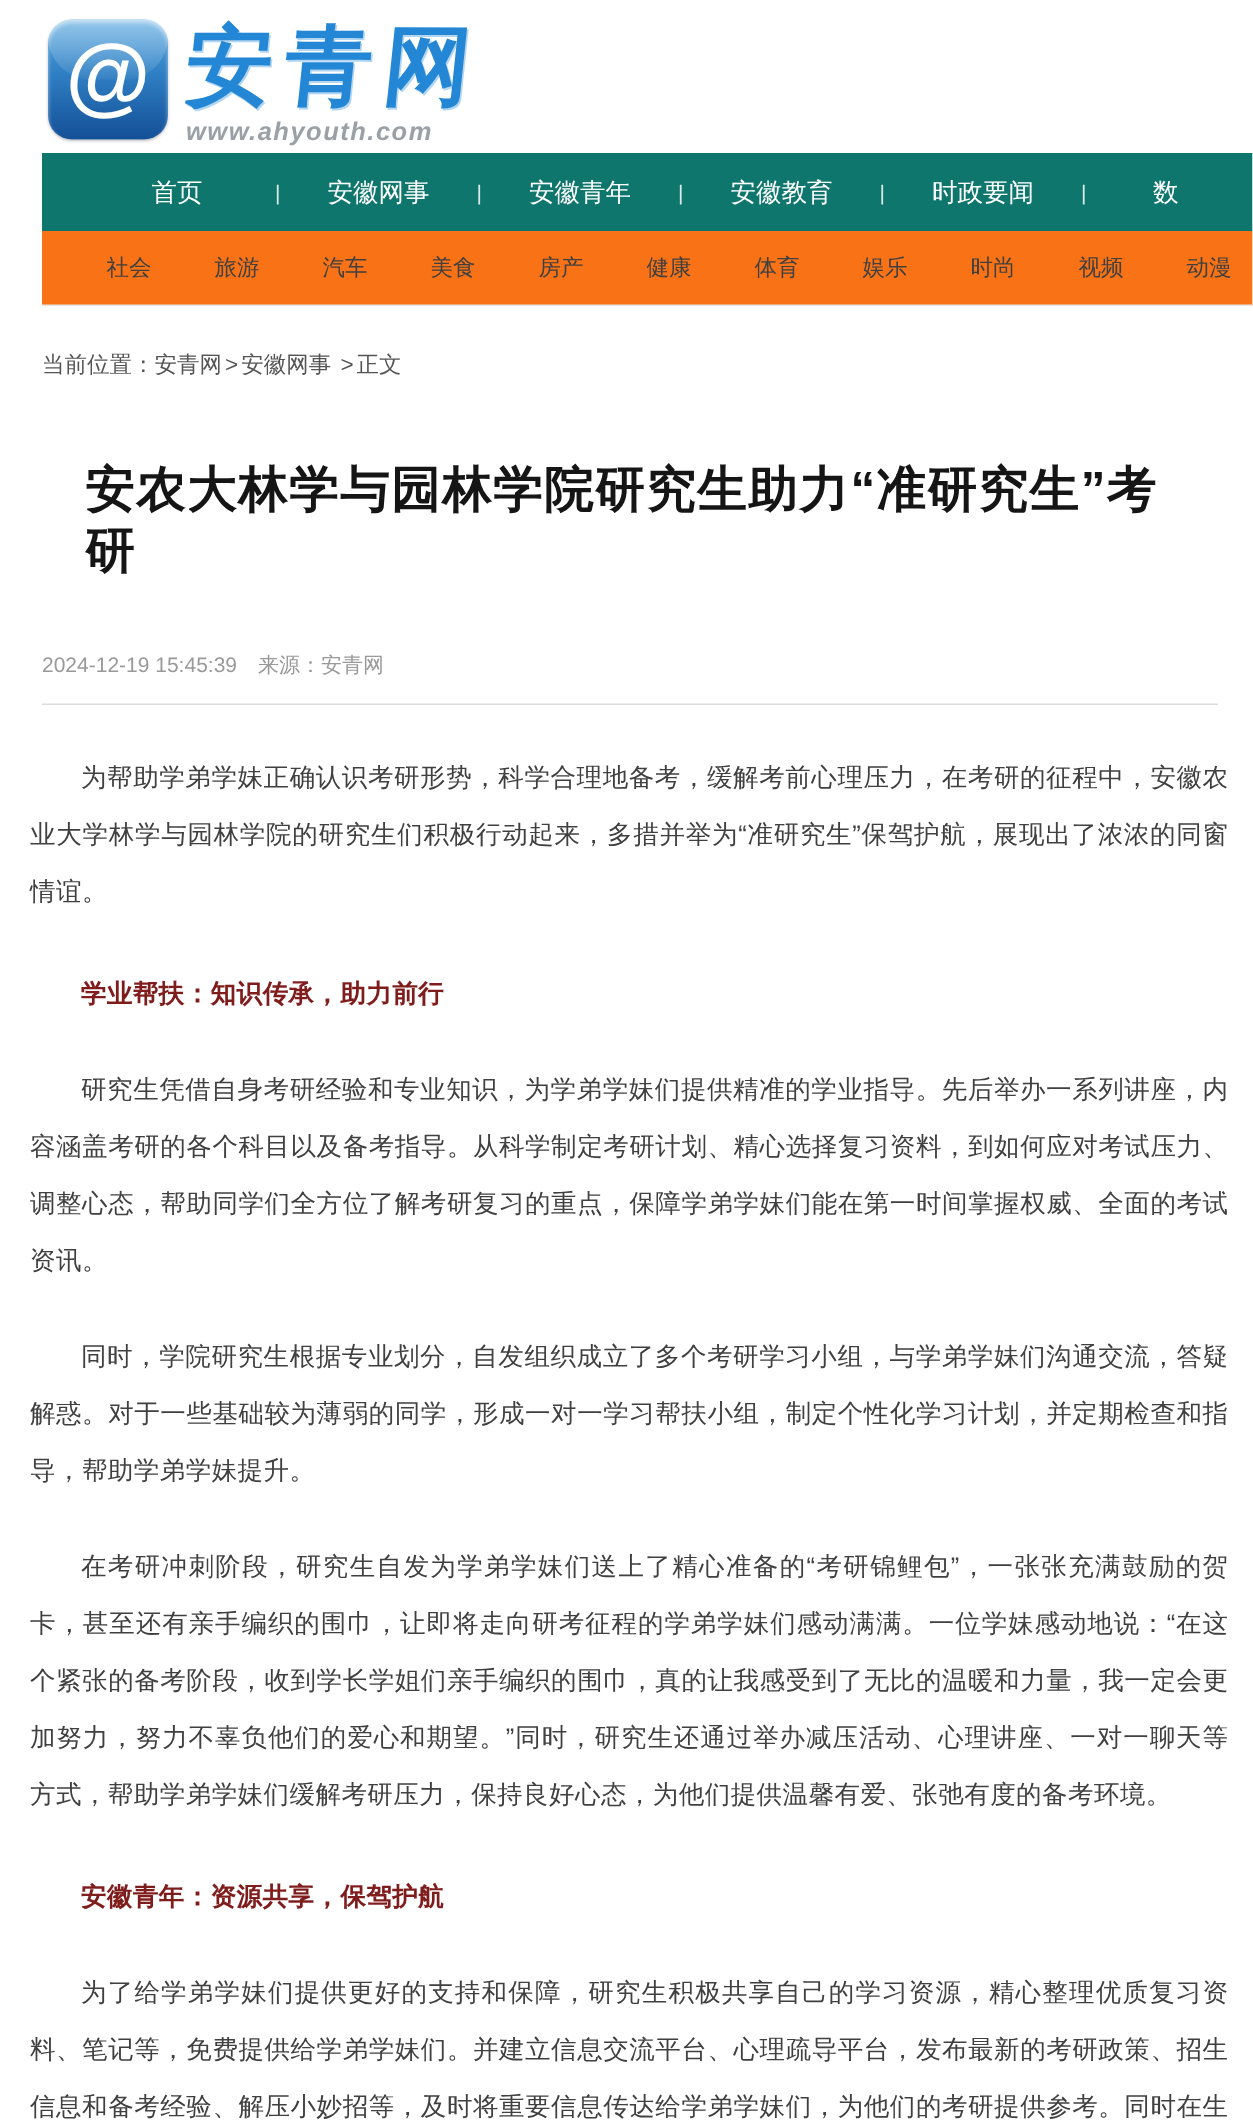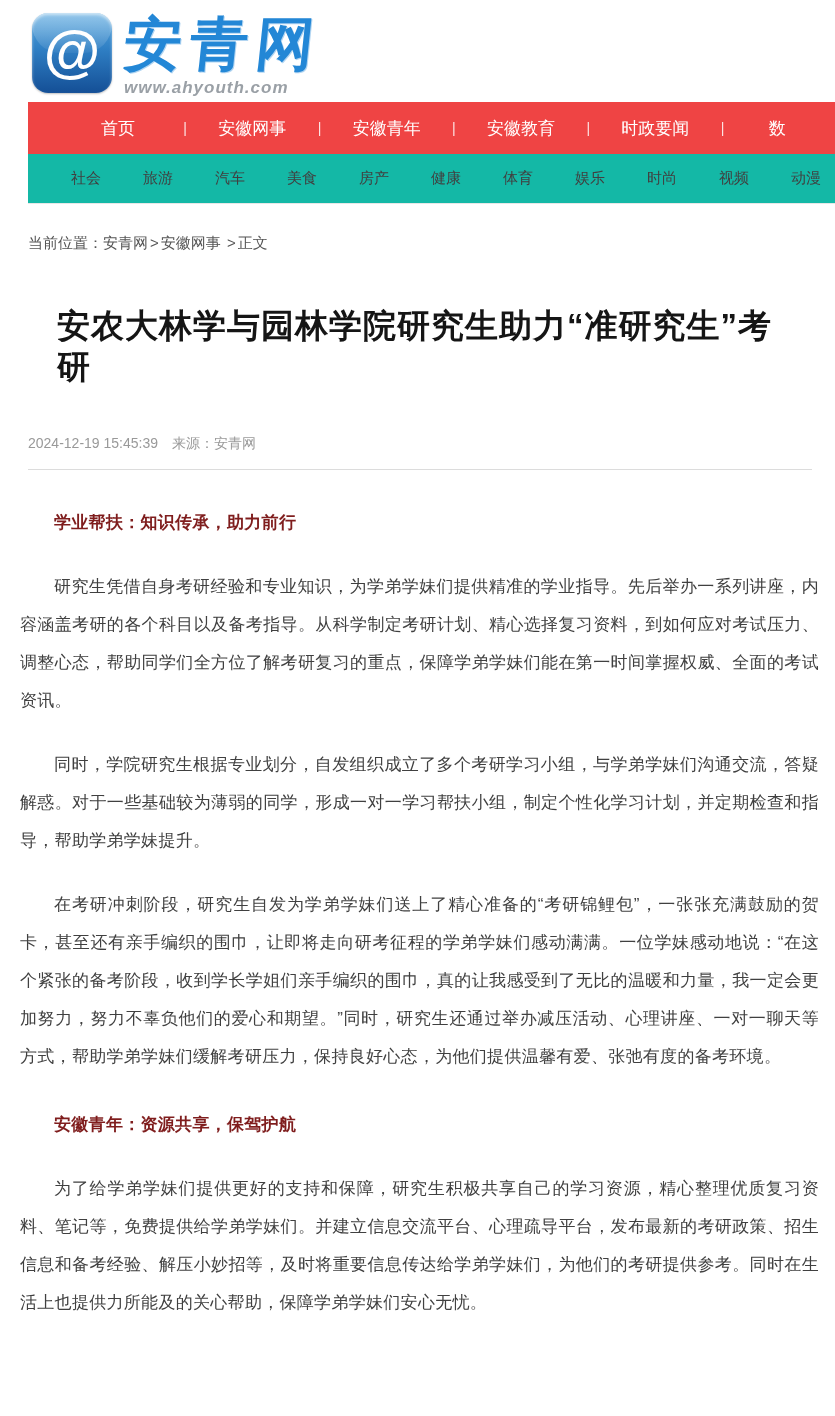--- a/index.html
+++ b/index.html
@@ -29,30 +29,30 @@
   .logo-text-wrap { margin-left:12px; padding-top:2px; }
   .logo-name {
     color:#2387d6; font-size:58px; font-weight:900; letter-spacing:8px;
     transform:skewX(-6deg); font-family:"Liberation Serif","DejaVu Serif",serif;
     line-height:1.05; text-shadow:1px 1px 0 rgba(35,135,214,.35);
   }
   .logo-url { color:#9aa0a6; font-size:17px; font-style:italic; font-weight:bold; letter-spacing:1px; margin-top:2px; }
 
   
   .nav {
-    margin-left:28px; width:807px; height:52px; background:#ef4444;
+    margin-left:28px; width:807px; height:52px; background:#0f766e;
     display:flex; align-items:center; overflow:hidden;
   }
   .nav ul { list-style:none; display:flex; align-items:center; padding-left:47px; width:100%; }
   .nav-item { width:96px; text-align:center; color:#ffffff; font-size:17px; cursor:pointer; white-space:nowrap; }
   .nav-sep { width:54px; text-align:center; color:rgba(255,255,255,.85); font-size:14px; }
   .nav-item.clipped { text-align:left; padding-left:22px; }
 
   
-  .subnav { margin-left:28px; width:807px; height:50px; background:#14b8a6; border-bottom:1px solid #e7e7e7; display:flex; align-items:center; }
+  .subnav { margin-left:28px; width:807px; height:50px; background:#f97316; border-bottom:1px solid #e7e7e7; display:flex; align-items:center; }
   .subnav ul { list-style:none; display:flex; align-items:center; padding-left:22px; }
   .subnav li { width:72px; text-align:center; color:#404040; font-size:15px; cursor:pointer; white-space:nowrap; }
 
   
   .breadcrumb { margin:30px 0 0 28px; font-size:15px; color:#555555; }
   .breadcrumb .crumb-link { color:#555555; cursor:pointer; text-decoration:none; }
   .breadcrumb .crumb-sep { margin:0 2px; color:#555555; }
 
   
   .article-title {
@@ -123,20 +123,21 @@
 
 <h1 class="article-title">安农大林学与园林学院研究生助力“准研究生”考研</h1>
 
 <div class="article-meta">
   <span>2024-12-19 15:45:39</span><span class="meta-sep"></span><span>来源：</span><span>安青网</span>
 </div>
 
 <div class="divider"></div>
 
 <div class="article-body">
+  <p>为帮助学弟学妹正确认识考研形势，科学合理地备考，缓解考前心理压力，在考研的征程中，安徽农业大学林学与园林学院的研究生们积极行动起来，多措并举为“准研究生”保驾护航，展现出了浓浓的同窗情谊。</p>
   <p class="subhead">学业帮扶：知识传承，助力前行</p>
   <p>研究生凭借自身考研经验和专业知识，为学弟学妹们提供精准的学业指导。先后举办一系列讲座，内容涵盖考研的各个科目以及备考指导。从科学制定考研计划、精心选择复习资料，到如何应对考试压力、调整心态，帮助同学们全方位了解考研复习的重点，保障学弟学妹们能在第一时间掌握权威、全面的考试资讯。</p>
   <p>同时，学院研究生根据专业划分，自发组织成立了多个考研学习小组，与学弟学妹们沟通交流，答疑解惑。对于一些基础较为薄弱的同学，形成一对一学习帮扶小组，制定个性化学习计划，并定期检查和指导，帮助学弟学妹提升。</p>
   <p>在考研冲刺阶段，研究生自发为学弟学妹们送上了精心准备的“考研锦鲤包”，一张张充满鼓励的贺卡，甚至还有亲手编织的围巾，让即将走向研考征程的学弟学妹们感动满满。一位学妹感动地说：“在这个紧张的备考阶段，收到学长学姐们亲手编织的围巾，真的让我感受到了无比的温暖和力量，我一定会更加努力，努力不辜负他们的爱心和期望。”同时，研究生还通过举办减压活动、心理讲座、一对一聊天等方式，帮助学弟学妹们缓解考研压力，保持良好心态，为他们提供温馨有爱、张弛有度的备考环境。</p>
   <p class="subhead">安徽青年：资源共享，保驾护航</p>
   <p>为了给学弟学妹们提供更好的支持和保障，研究生积极共享自己的学习资源，精心整理优质复习资料、笔记等，免费提供给学弟学妹们。并建立信息交流平台、心理疏导平台，发布最新的考研政策、招生信息和备考经验、解压小妙招等，及时将重要信息传达给学弟学妹们，为他们的考研提供参考。同时在生活上也提供力所能及的关心帮助，保障学弟学妹们安心无忧。</p>
 
 </div>
 
 </body></html>

